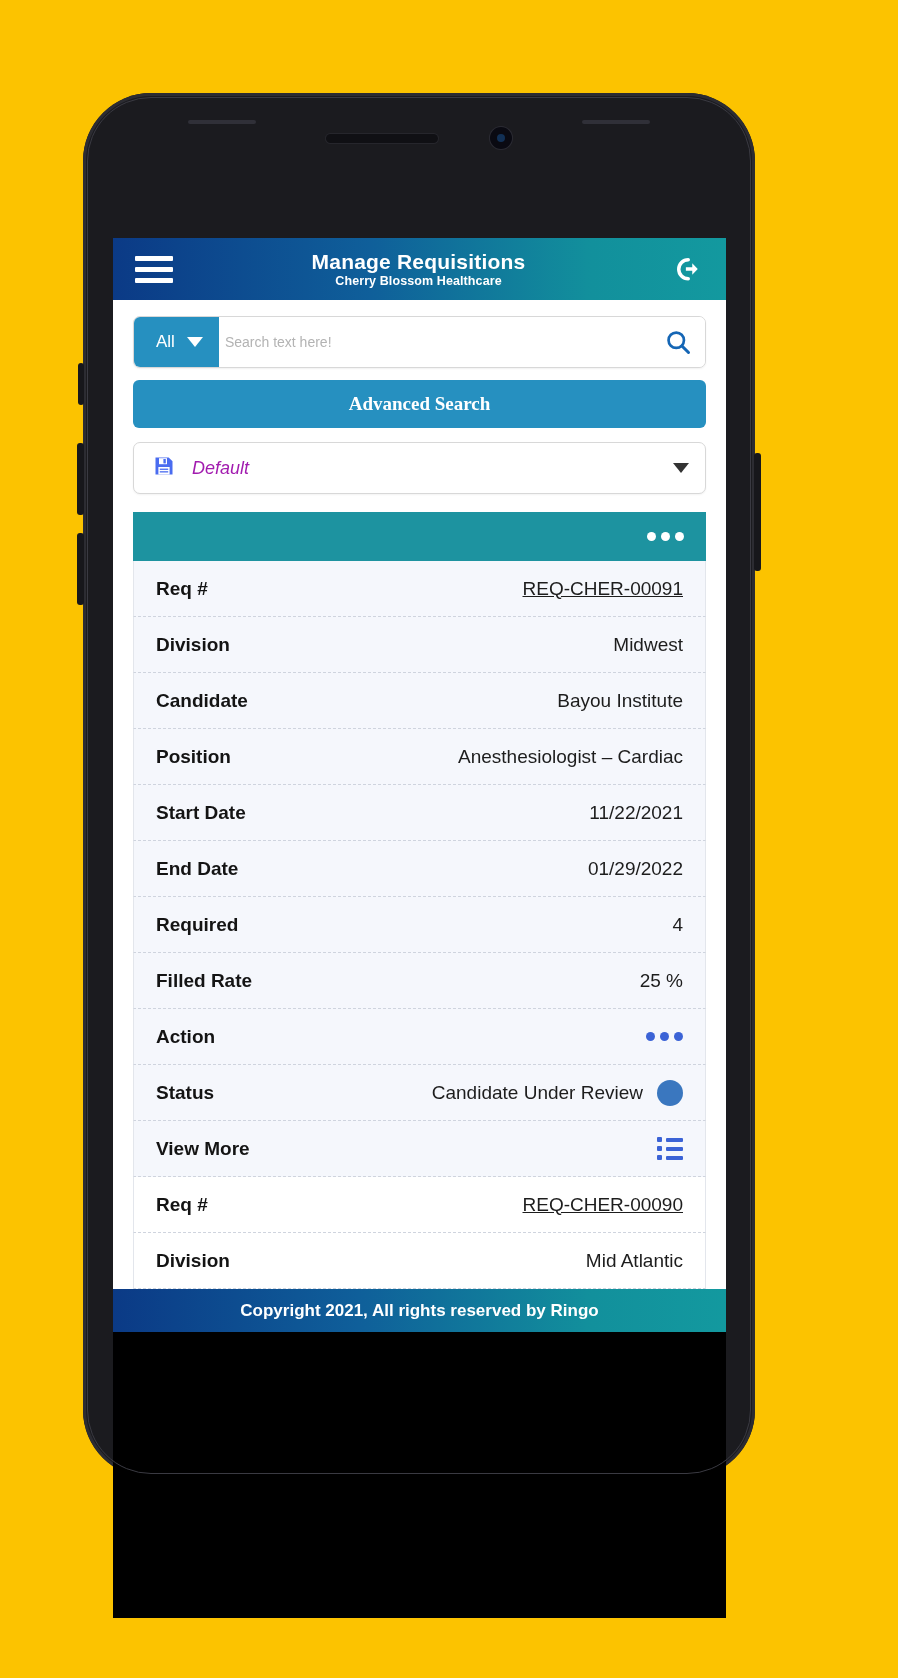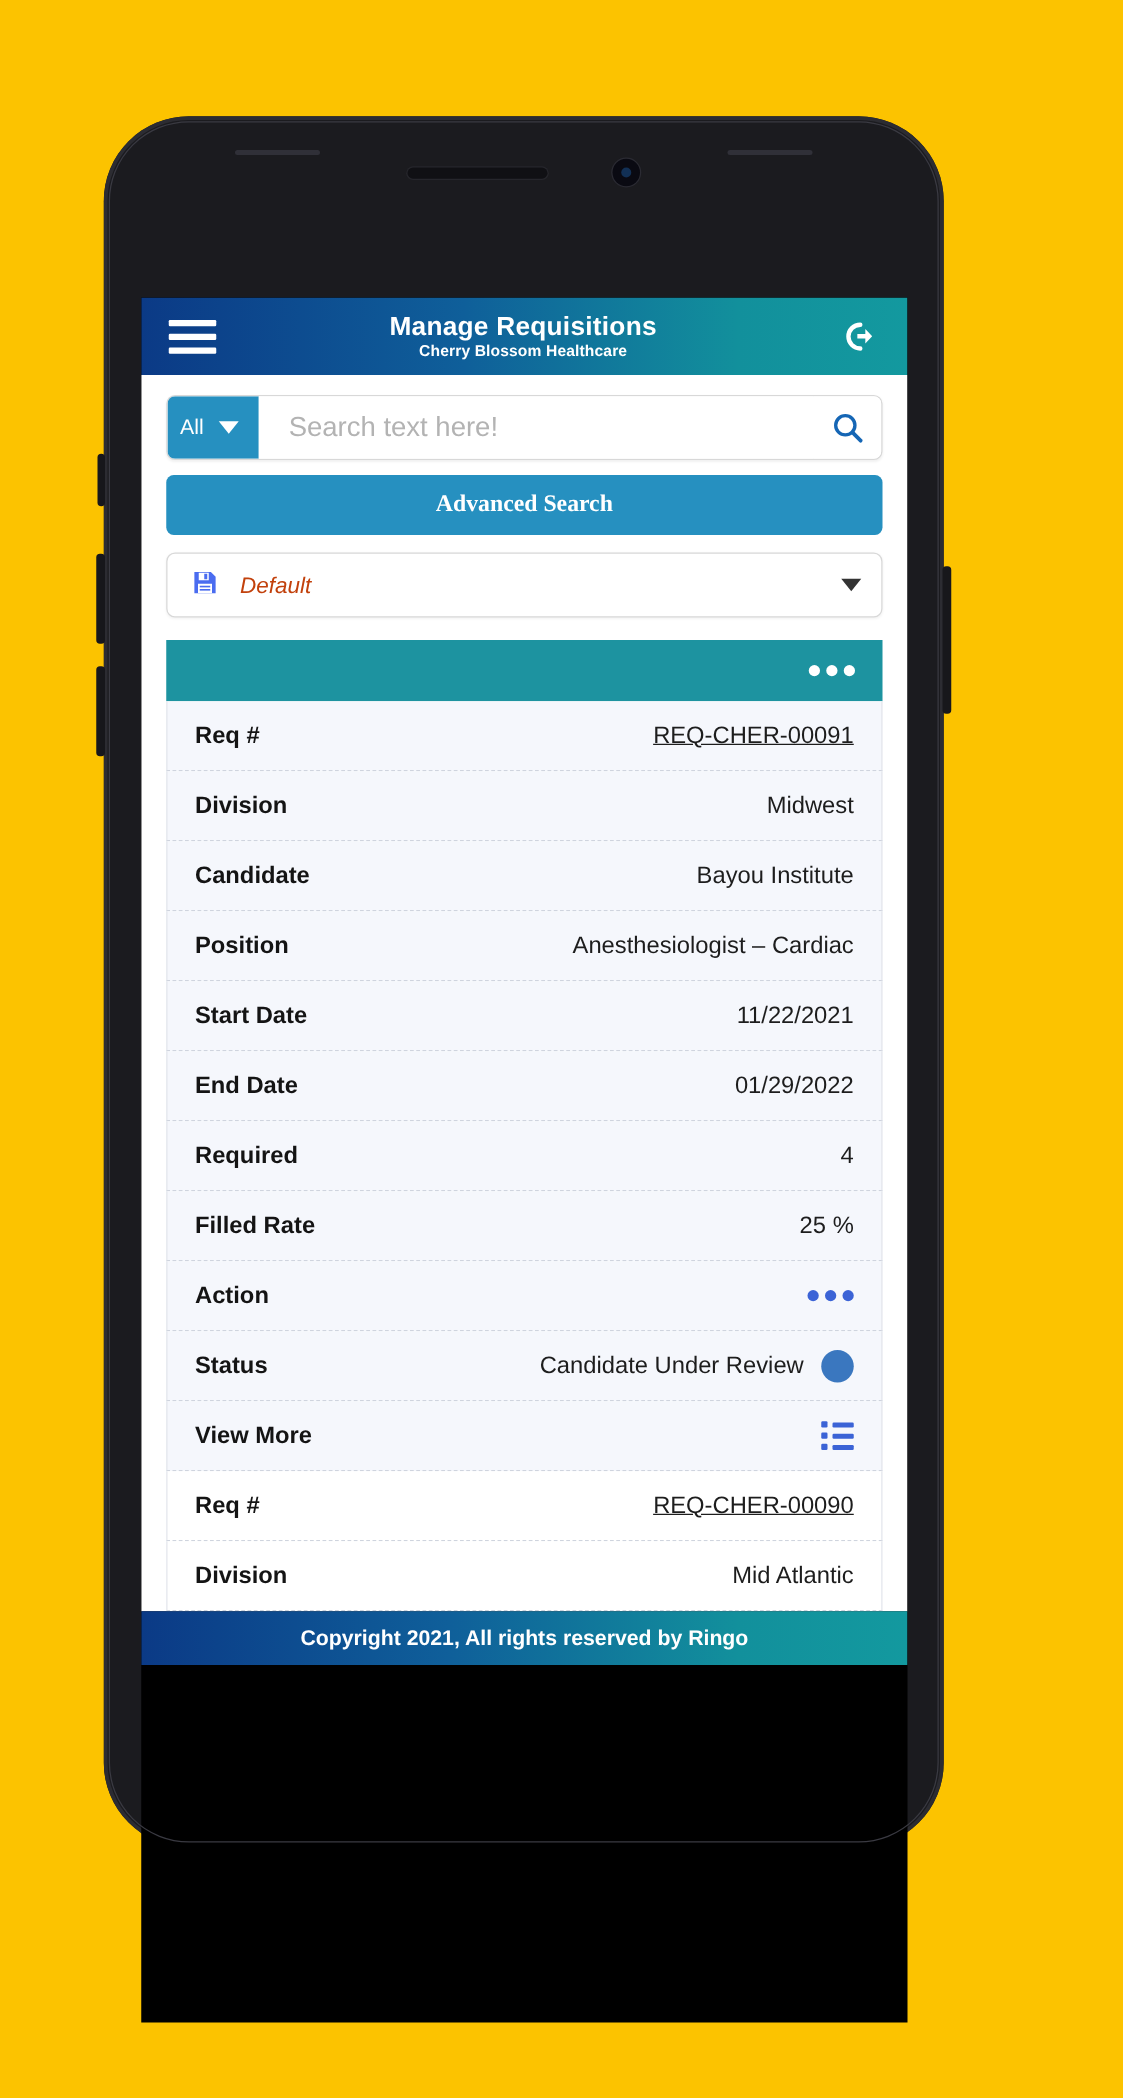--- a/index.html
+++ b/index.html
@@ -181,37 +181,37 @@
     overflow: hidden;
     background: #fff;
     box-shadow: 0 1px 2px rgba(0,0,0,.06);
   }
   #search-scope {
     background: #2690c0;
     color: #fff;
     display: flex;
     align-items: center;
     gap: 12px;
-    padding: 0 16px 0 10px;
+    padding: 0 16px 0 22px;
     font-size: 17px;
     cursor: pointer;
     white-space: nowrap;
   }
   #search-scope .caret {
     width: 0; height: 0;
     border-left: 8px solid transparent;
     border-right: 8px solid transparent;
     border-top: 10px solid #fff;
   }
   #search-input {
     flex: 1;
     border: none;
     outline: none;
-    font-size: 22px;
-    padding: 0 24px;
+    font-size: 14px;
+    padding: 0 6px;
     color: #4d7c0f;
     font-family: "Liberation Sans", sans-serif;
   }
   #search-input::placeholder { color: #b3b3b3; }
   #search-submit-btn {
     width: 54px;
     display: flex;
     align-items: center;
     justify-content: center;
     cursor: pointer;
@@ -244,21 +244,21 @@
     display: flex;
     align-items: center;
     padding: 0 16px 0 18px;
     cursor: pointer;
     box-shadow: 0 1px 2px rgba(0,0,0,.05);
   }
   #saved-view-label {
     flex: 1;
     font-size: 18px;
     font-style: italic;
-    color: #c2410c;
+    color: #a21caf;
     padding-left: 16px;
   }
   #saved-view-select .caret {
     width: 0; height: 0;
     border-left: 8px solid transparent;
     border-right: 8px solid transparent;
     border-top: 10px solid #333;
   }
 
   

